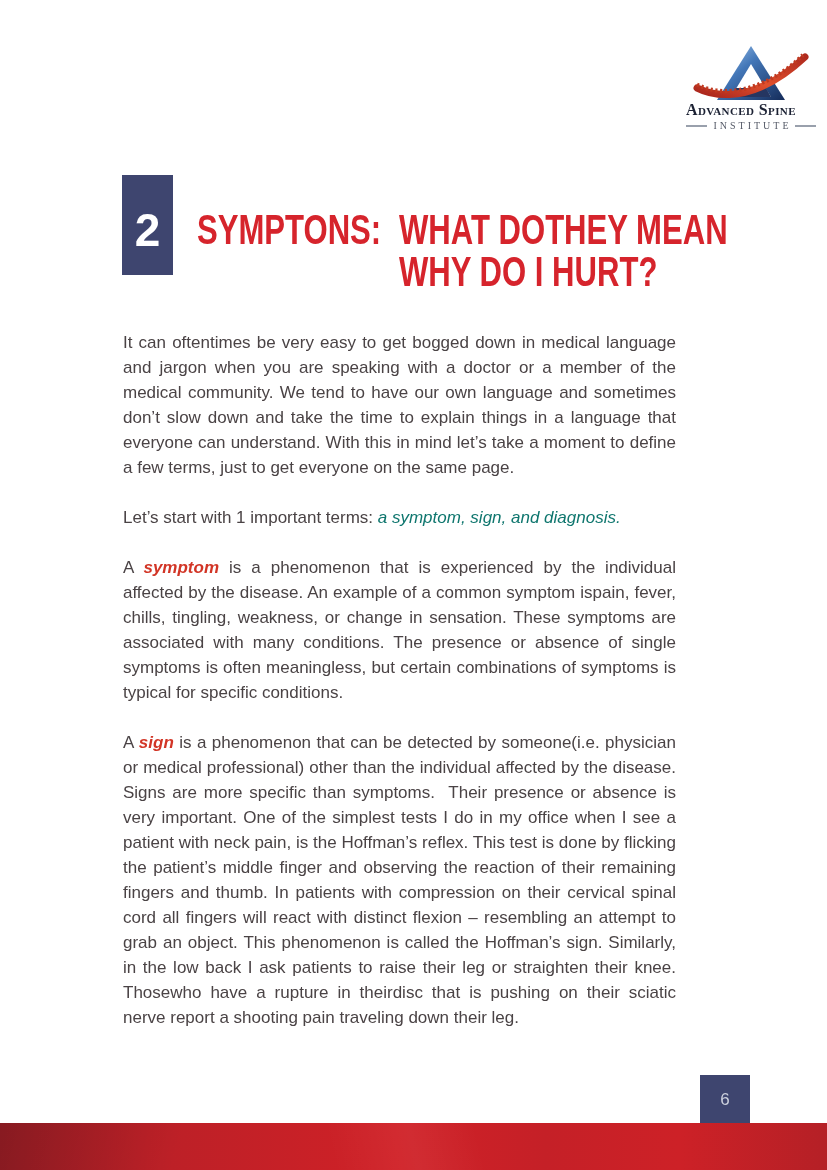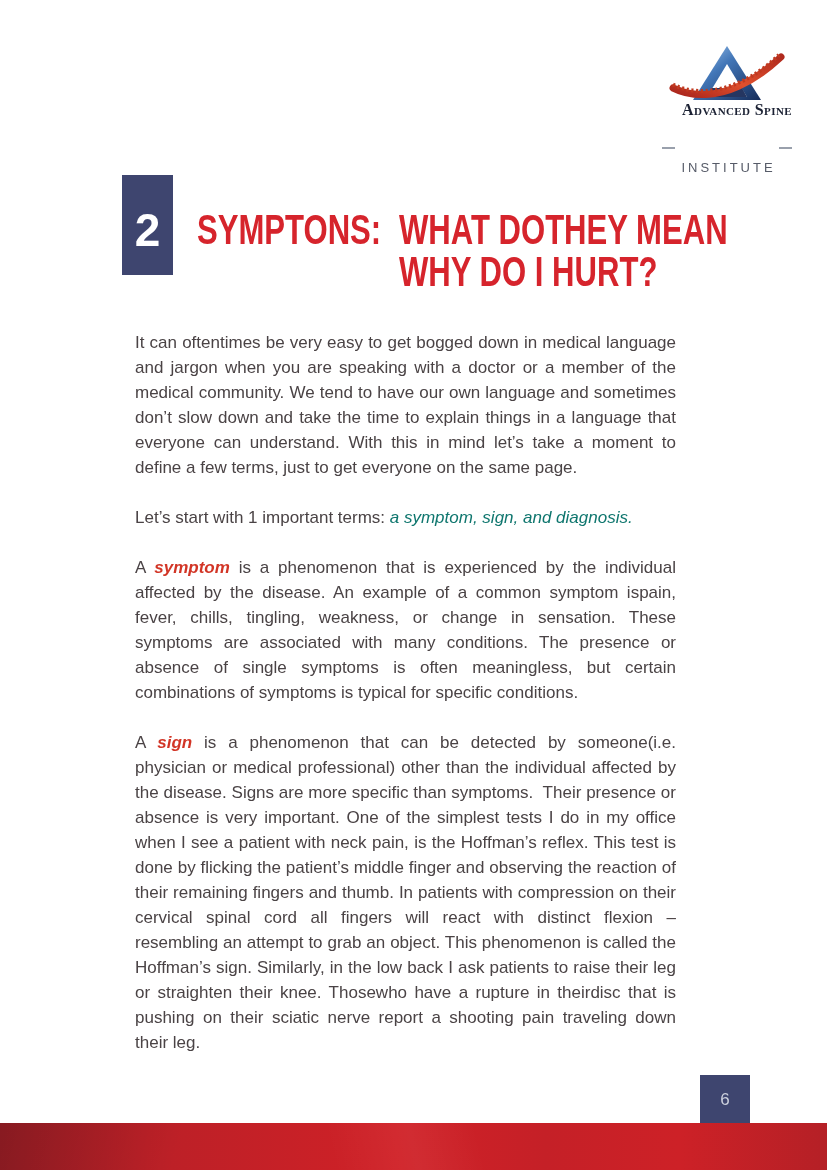--- a/index.html
+++ b/index.html
@@ -10,44 +10,43 @@
     position: relative;
     overflow: hidden;
   }
   .page {
     position: absolute; inset: 0;
     background: #ffffff;
   }
 
   
   .logo {
-    position: absolute; left: 662px; top: 44px; width: 130px;
-    text-align: right;
+    position: absolute; left: 686px; top: 44px; width: 130px;
+    text-align: left;
   }
   .logo-mark { display: block; margin: 0 auto; }
   .logo-name {
     margin-top: 0px;
     font-family: "Liberation Serif", serif;
     font-variant: small-caps;
     font-weight: 700;
     font-size: 16px;
     letter-spacing: 0.4px;
     color: #1b2133;
     line-height: 16px;
     white-space: nowrap;
   }
   .logo-sub {
     margin-top: 2px;
     display: flex; align-items: center; justify-content: center; gap: 5px;
   }
   .logo-sub-text {
-    font-size: 13px; letter-spacing: 3px; color: #565b68;
-    font-family: Liberation Sans, sans-serif; font-weight: 400;
+    font-size: 10px; letter-spacing: 3px; color: #565b68;
+    font-family: Liberation Serif, serif; font-weight: 400;
     transform: translateX(1.5px);
-    margin-top: 40px;
   }
   .logo-rule { width: 21px; height: 2px; background: #99a0ac; }
 
   
   .chapter-num {
     position: absolute; left: 122px; top: 175px;
     width: 51px; height: 100px;
     background: #3e456f;
     display: flex; align-items: center; justify-content: center;
     padding-top: 10px; box-sizing: border-box;
@@ -66,21 +65,21 @@
     letter-spacing: 0px;
   }
   .chapter-title .col2 { display: flex; flex-direction: column; }
 
   
   .content {
     position: absolute; left: 123px; top: 330px; width: 553px;
     color: #4a4345;
     font-size: 17px; line-height: 25px;
   }
-  .content p { margin: 0 0 25px 12px; text-align: justify; }
+  .content p { margin: 0 0 25px 0; text-align: justify; }
   .content p.single { text-align: left; }
   .t-em { color: #0f766e; font-style: italic; }
   .t-term { color: #d23526; font-style: italic; font-weight: 700; }
 
   
   .page-num-badge {
     position: absolute; left: 700px; top: 1075px;
     width: 50px; height: 49px;
     background: #3e456f;
     display: flex; align-items: center; justify-content: center;

